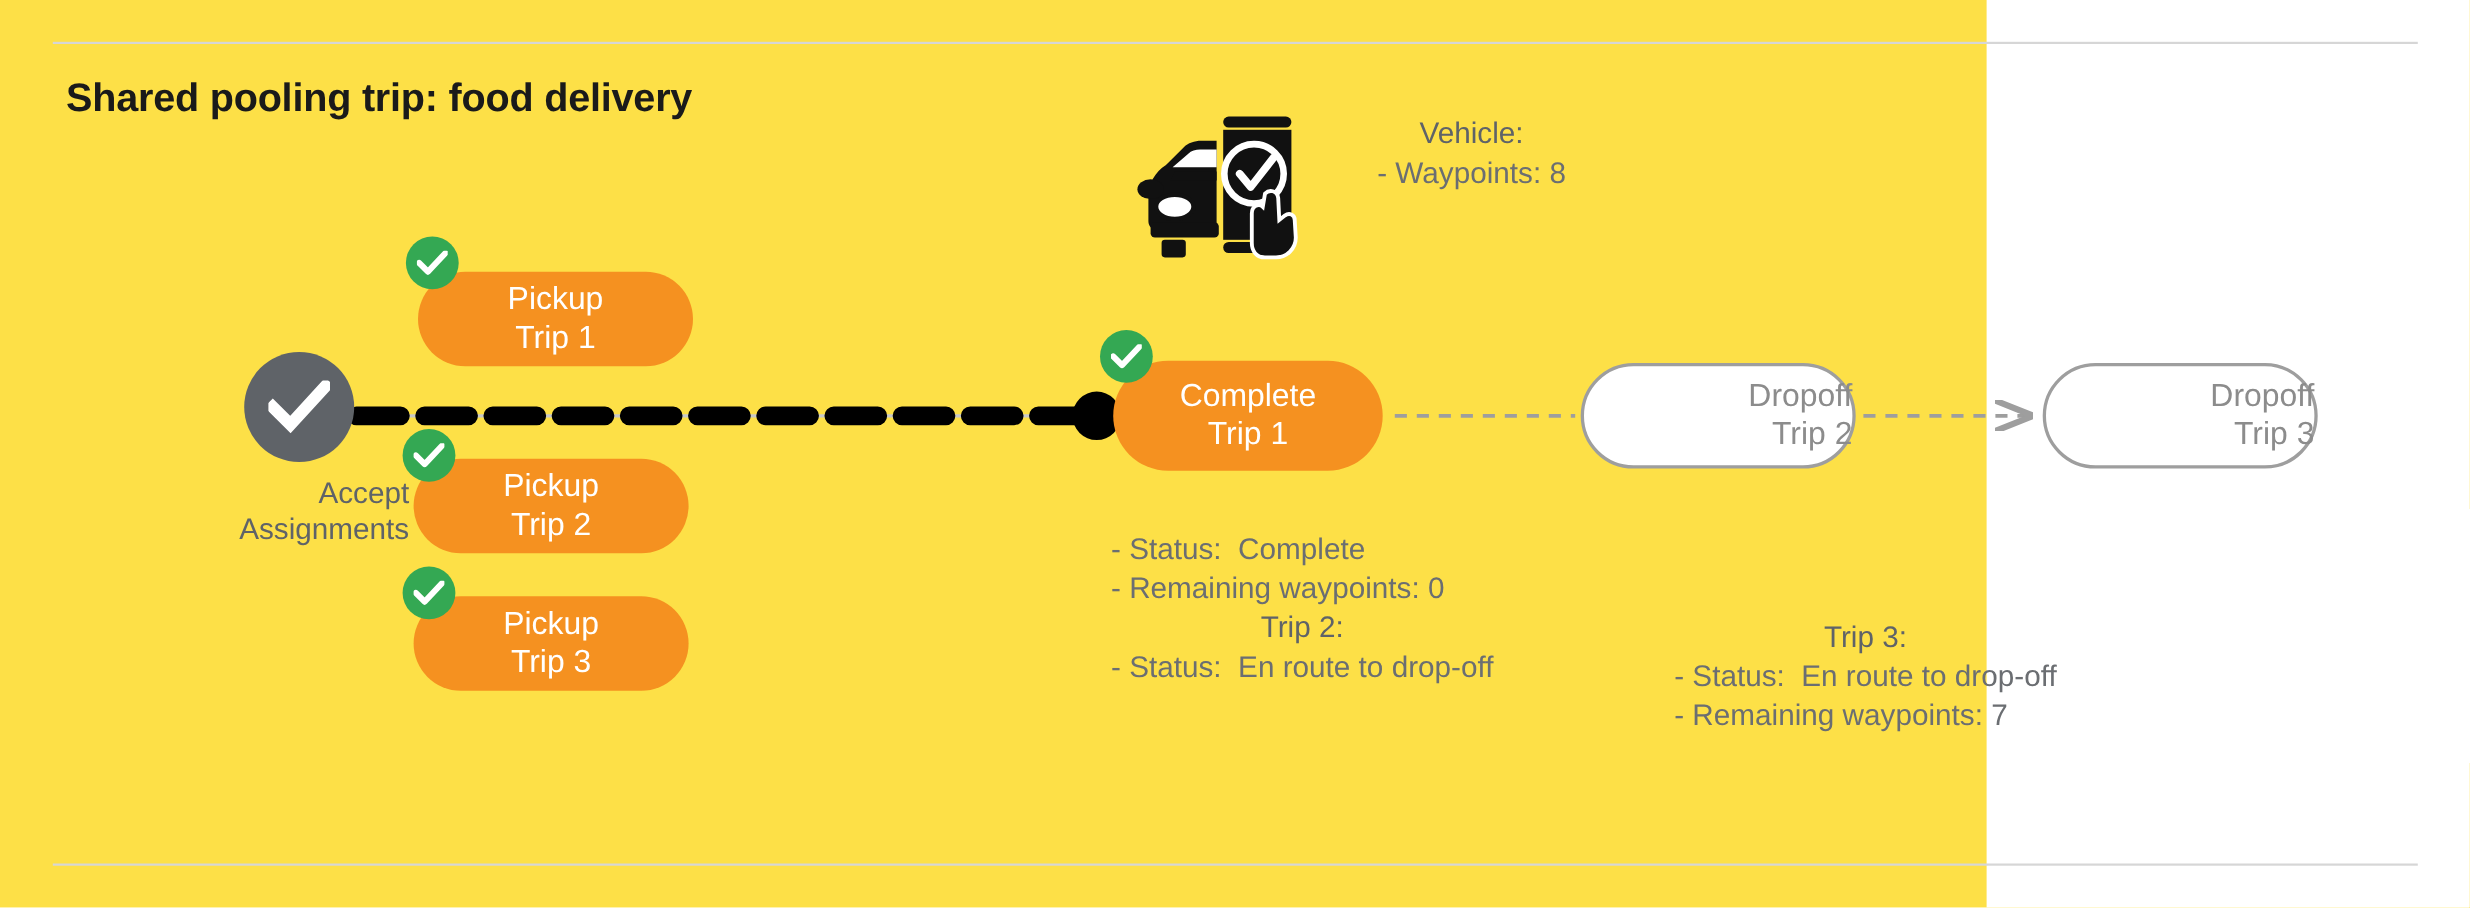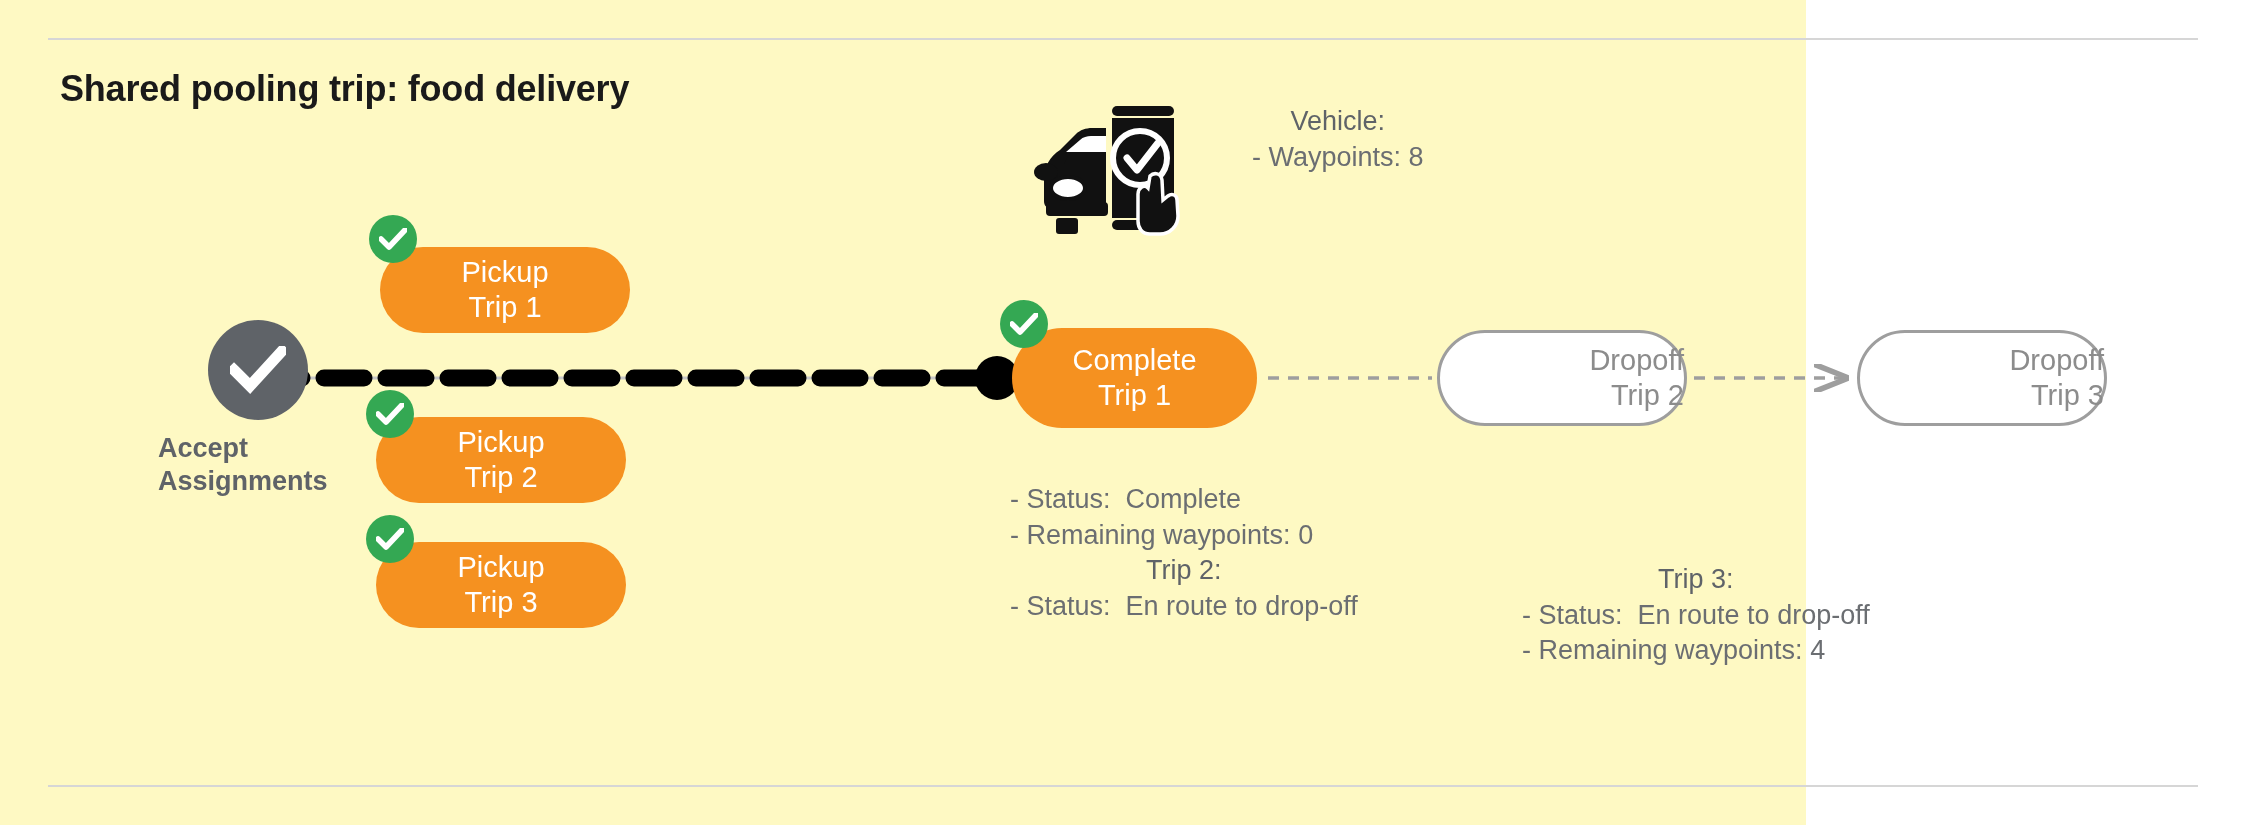--- a/index.html
+++ b/index.html
@@ -10,21 +10,21 @@
     height: 825px;
     background: #ffffff;
     font-family: "Liberation Sans", sans-serif;
     overflow: hidden;
   }
 
   #slide {
     position: relative;
     width: 1806px;
     height: 825px;
-    background: #fef9c3;
+    background: #fde047;
   }
 
   
   .rule {
     position: absolute;
     left: 48px;
     width: 2150px;
     height: 2px;
     background: #d6d6d6;
   }
@@ -49,25 +49,24 @@
     left: 0;
     top: 0;
     width: 2245px;
     height: 825px;
     pointer-events: none;
   }
 
   
   #accept-node {
     position: absolute;
-    left: 158px;
+    left: 172px;
     top: 320px;
     width: 200px;
-    text-align: left;
-    font-weight: bold;
+    text-align: right;
   }
   .accept-circle {
     width: 100px;
     height: 100px;
     border-radius: 50%;
     background: #5f6368;
     margin: 0 auto;
     position: relative;
   }
   .accept-circle svg { position: absolute; left: 22px; top: 26px; }
@@ -297,16 +296,16 @@
     <div class="ln">- Status:  Complete</div>
     <div class="ln">- Remaining waypoints: 0</div>
 
     <div class="hd"><span>Trip 2</span><span>:</span></div>
     <div class="ln">- Status:  En route to drop-off</div>
   </div>
 
   <div id="trip-info-3" class="info-block">
     <div class="hd"><span>Trip 3</span><span>:</span></div>
     <div class="ln">- Status:  En route to drop-off</div>
-    <div class="ln">- Remaining waypoints: 4</div>
+    <div class="ln">- Remaining waypoints: 7</div>
   </div>
 
 </div>
 
 </body></html>

